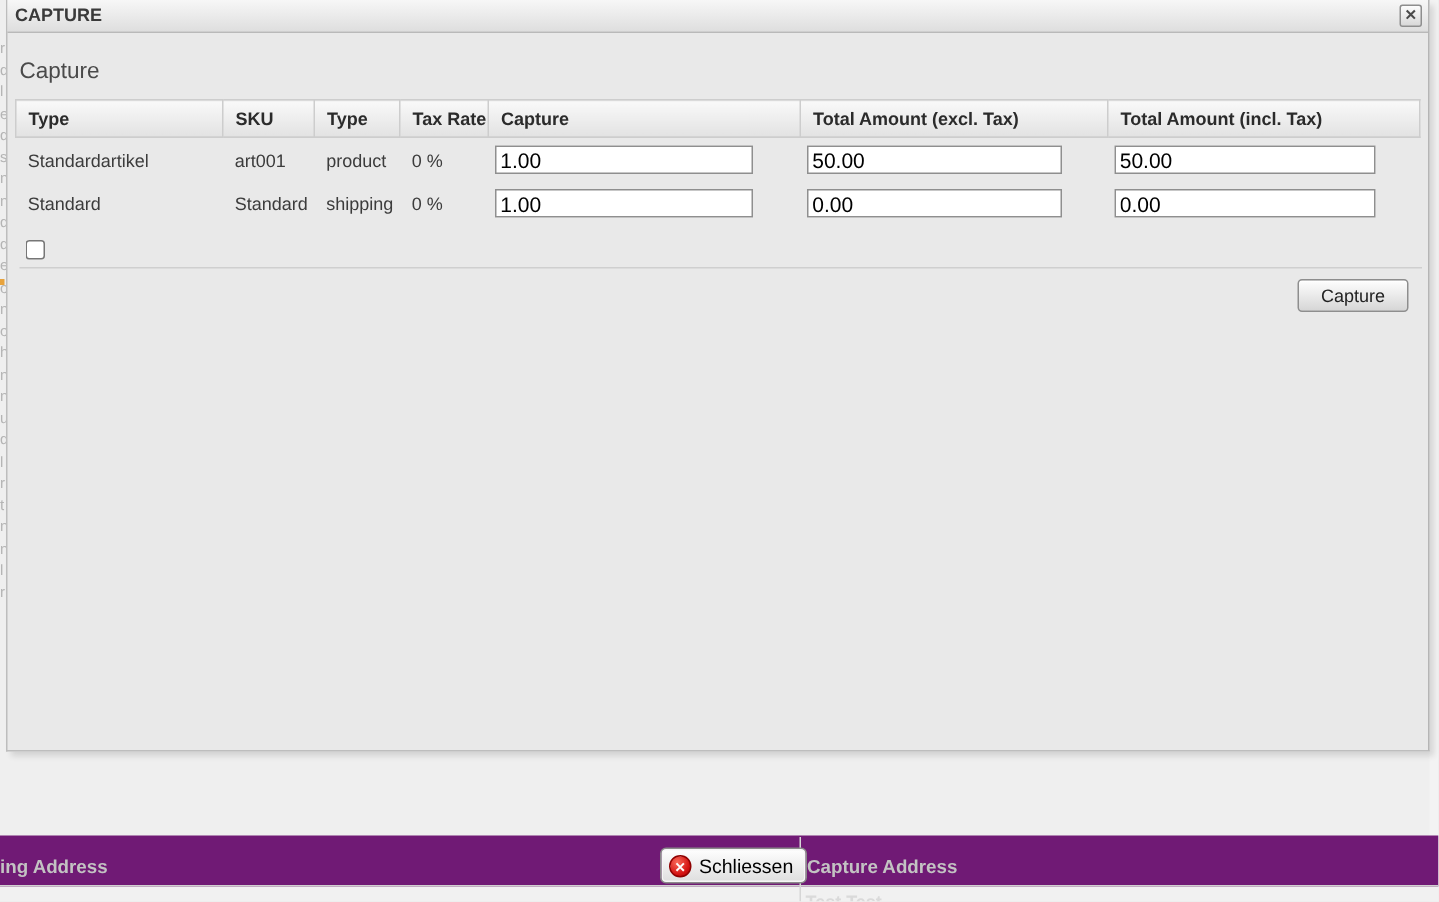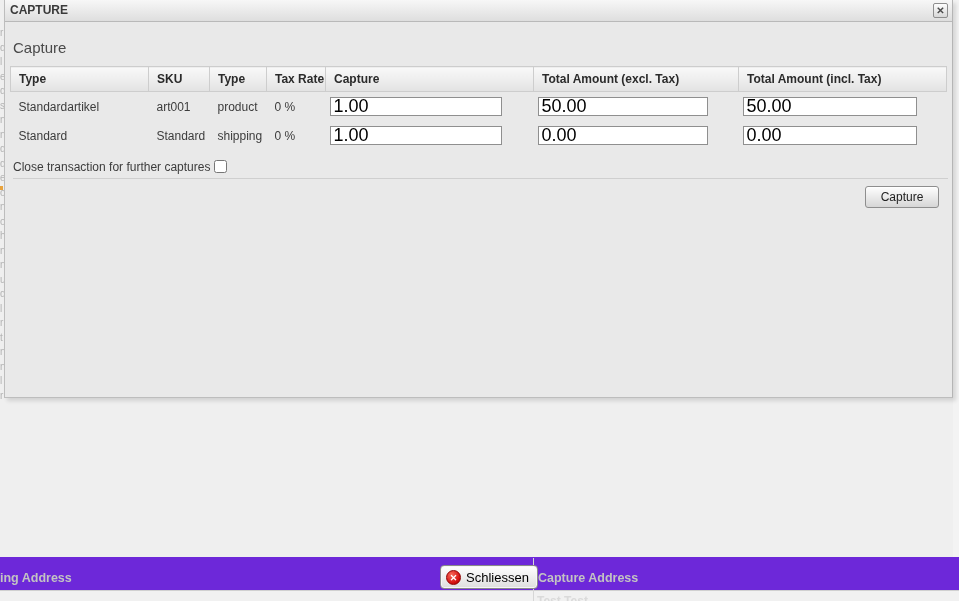--- a/index.html
+++ b/index.html
@@ -15,21 +15,21 @@
   .bg-left-strip {
     position:absolute; left:0; top:26px; width:4px; height:540px;
     overflow:hidden; color:#b4b4b4; font-size:10px; line-height:14.5px;
     white-space:pre-line; text-align:left; z-index:1;
   }
   .bg-left-tick { position:absolute; left:0; top:186px; width:3px; height:4px; background:#e8a33d; z-index:2; }
   .bg-right-strip { position:absolute; right:0; top:0; width:6px; height:601px; background:#f3f3f3; }
 
   
   .dialog {
-    position:absolute; left:4px; top:0; width:949px; height:398px;
+    position:absolute; left:4px; top:0; width:949px; height:501px;
     background:#e9e9e9;
     border-left:1px solid #bdbdbd; border-right:1px solid #b5b5b5; border-bottom:1px solid #bdbdbd;
     box-shadow:3px 3px 4px rgba(0,0,0,0.12);
     z-index:3;
   }
   .titlebar {
     height:22px; line-height:21px; padding-left:5px;
     background:linear-gradient(#f7f7f7, #dedede);
     border-bottom:1px solid #b9b9b9;
     font-weight:bold; font-size:12px; color:#3a3a3a;
@@ -48,21 +48,21 @@
   .capture-table th {
     background:linear-gradient(#f9f9f9, #e2e2e2);
     border:1px solid #cdcdcd;
     height:25px; text-align:left; padding-left:8px;
     font-size:12px; font-weight:bold; color:#2b2b2b;
   }
   .capture-table td { padding:5px 4px 5px 8px; height:19px; font-size:12px; color:#3c3c3c; }
   .capture-table td.inp-cell { padding-left:4px; }
   .capture-table input[type=text] {
     height:19px; border:1px solid #8f8f8f; background:#fff;
-    padding:2px 3px; font-family:"Liberation Sans",sans-serif; font-size:18px; color:#000;
+    padding:2px 3px; font-family:"Liberation Sans",sans-serif; font-size:14px; color:#000;
   }
   .inp-q { width:172px; }
   .inp-e { width:170px; }
   .inp-i { width:174px; }
   .total-row td { height:14px; padding-top:3px; padding-bottom:5px; color:#4a4a4a; }
   .total-value { padding-left:4px !important; }
 
   .close-trans-row { margin:10px 0 0 8px; color:#3c3c3c; }
   .close-trans-row input { width:13px; height:13px; vertical-align:-2px; margin-left:4px; }
   .divider { margin:4px 4px 0 8px; border-top:1px solid #cfcfcf; height:0; }
@@ -73,21 +73,21 @@
     border:1px solid #8e8e8e; border-radius:3px;
     background:linear-gradient(#fefefe, #d6d6d6);
     box-shadow:inset 0 1px 0 rgba(255,255,255,.9);
     font-family:"Liberation Sans",sans-serif; font-size:12px; color:#222;
     cursor:pointer;
   }
 
   
   .footer {
     position:absolute; left:0; top:557px; width:959px; height:34px;
-    background:#6d28d9; border-bottom:1px solid #d0d0d0; z-index:2;
+    background:#701a75; border-bottom:1px solid #d0d0d0; z-index:2;
   }
   .dim-label { position:absolute; top:14px; font-weight:bold; font-size:12.5px; color:#c3c3c3; }
   .billing-label { left:0; }
   .shipping-label { left:538px; }
   .v-divider { position:absolute; left:533px; top:558px; width:1px; height:43px; background:#d6d6d6; z-index:2; }
   .schliessen-btn {
     position:absolute; left:440px; top:565px; height:24px; z-index:4;
     display:flex; align-items:center; gap:5px; padding:0 8px 0 5px;
     border:1px solid #8a8a8a; border-radius:4px;
     background:linear-gradient(#ffffff, #dedede);
@@ -186,21 +186,21 @@
           <td>shipping</td>
           <td>0 %</td>
           <td class="inp-cell"><input type="text" class="inp-q" value="1.00" style=""></td>
           <td class="inp-cell"><input type="text" class="inp-e" value="0.00" style=""></td>
           <td class="inp-cell"><input type="text" class="inp-i" value="0.00" style=""></td>
         </tr>
       </tbody>
     </table>
 
     <div class="close-trans-row">
-      <span>Close transaction for further captures</span><input type="checkbox" style="">
+      <input type="checkbox" style="">
     </div>
     <div class="divider"></div>
 
     <div class="btn-row">
       <button class="capture-btn">Capture</button>
     </div>
   </div>
 
   <div class="footer">
     <span class="dim-label billing-label">ing Address</span>

